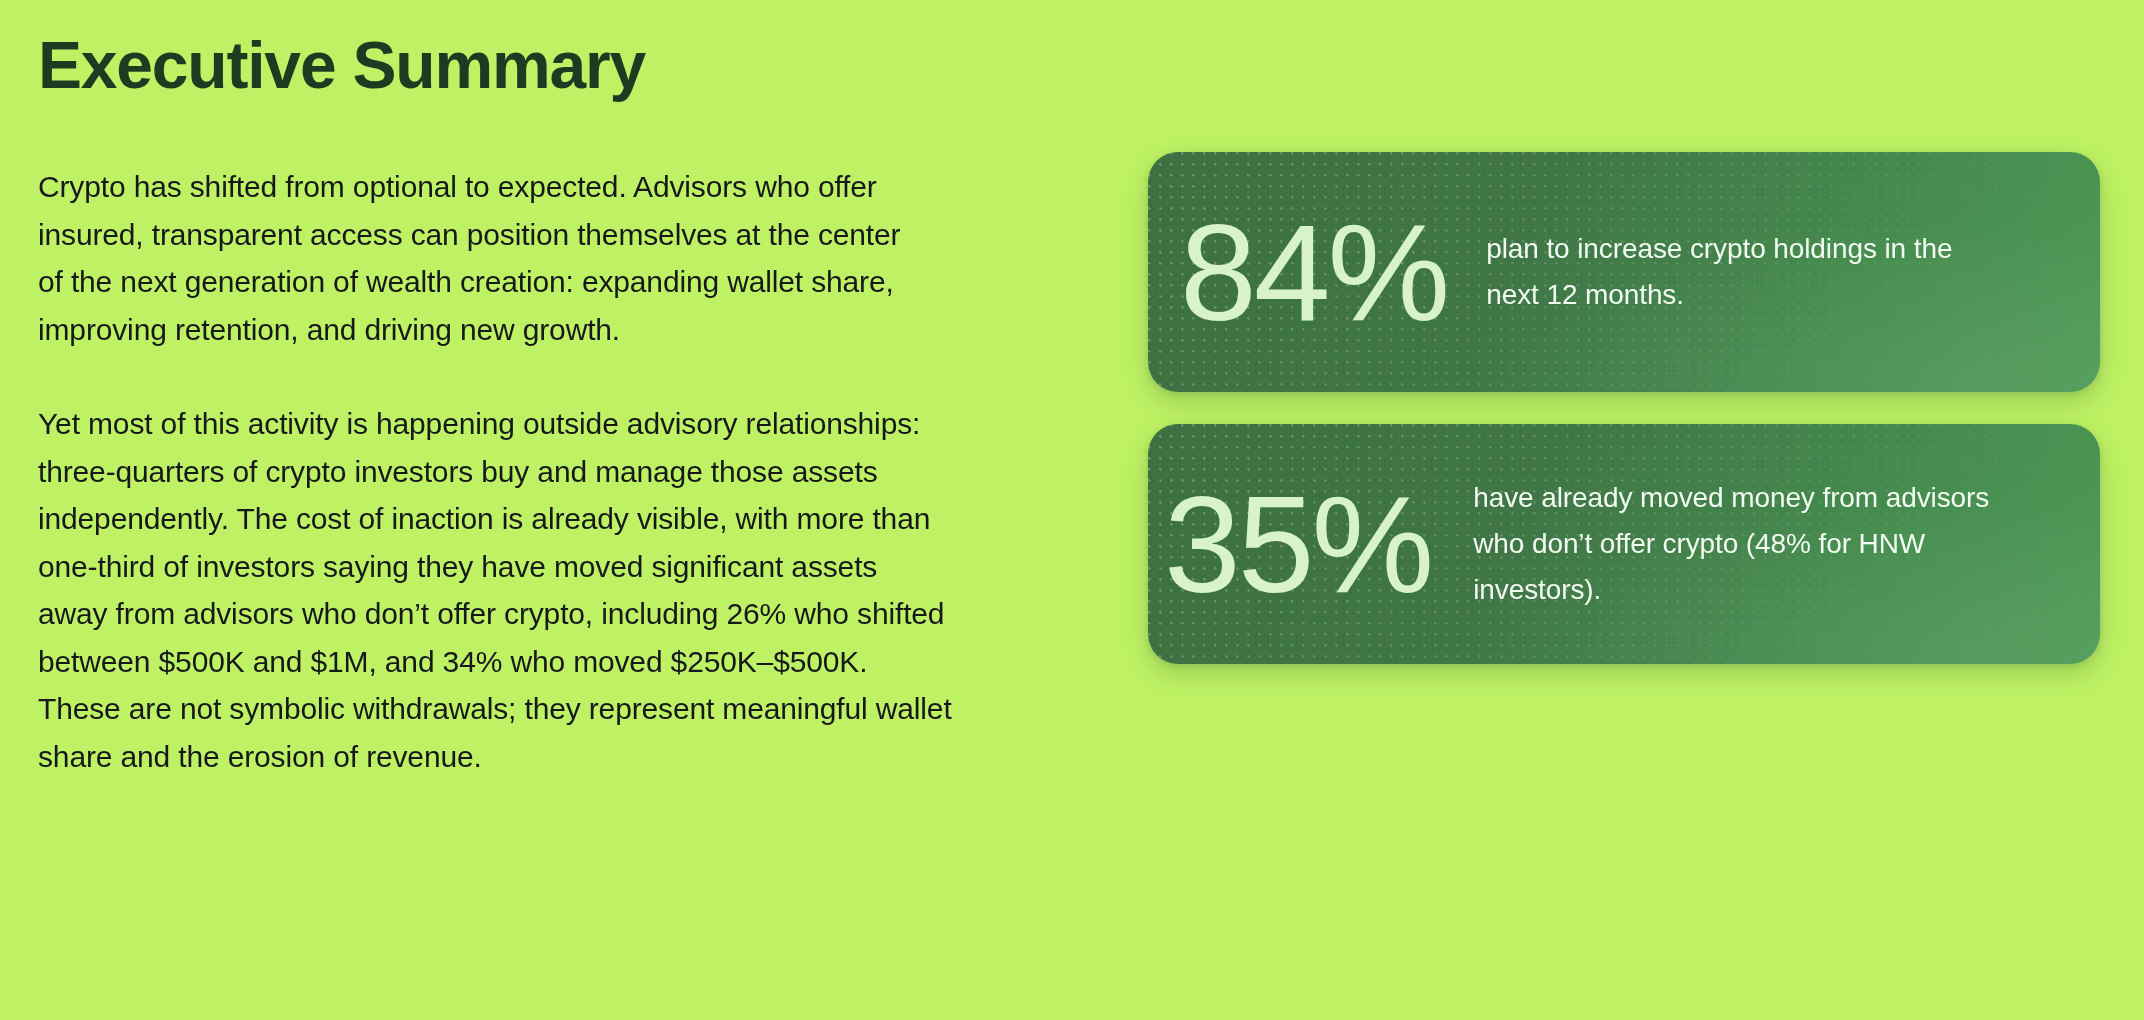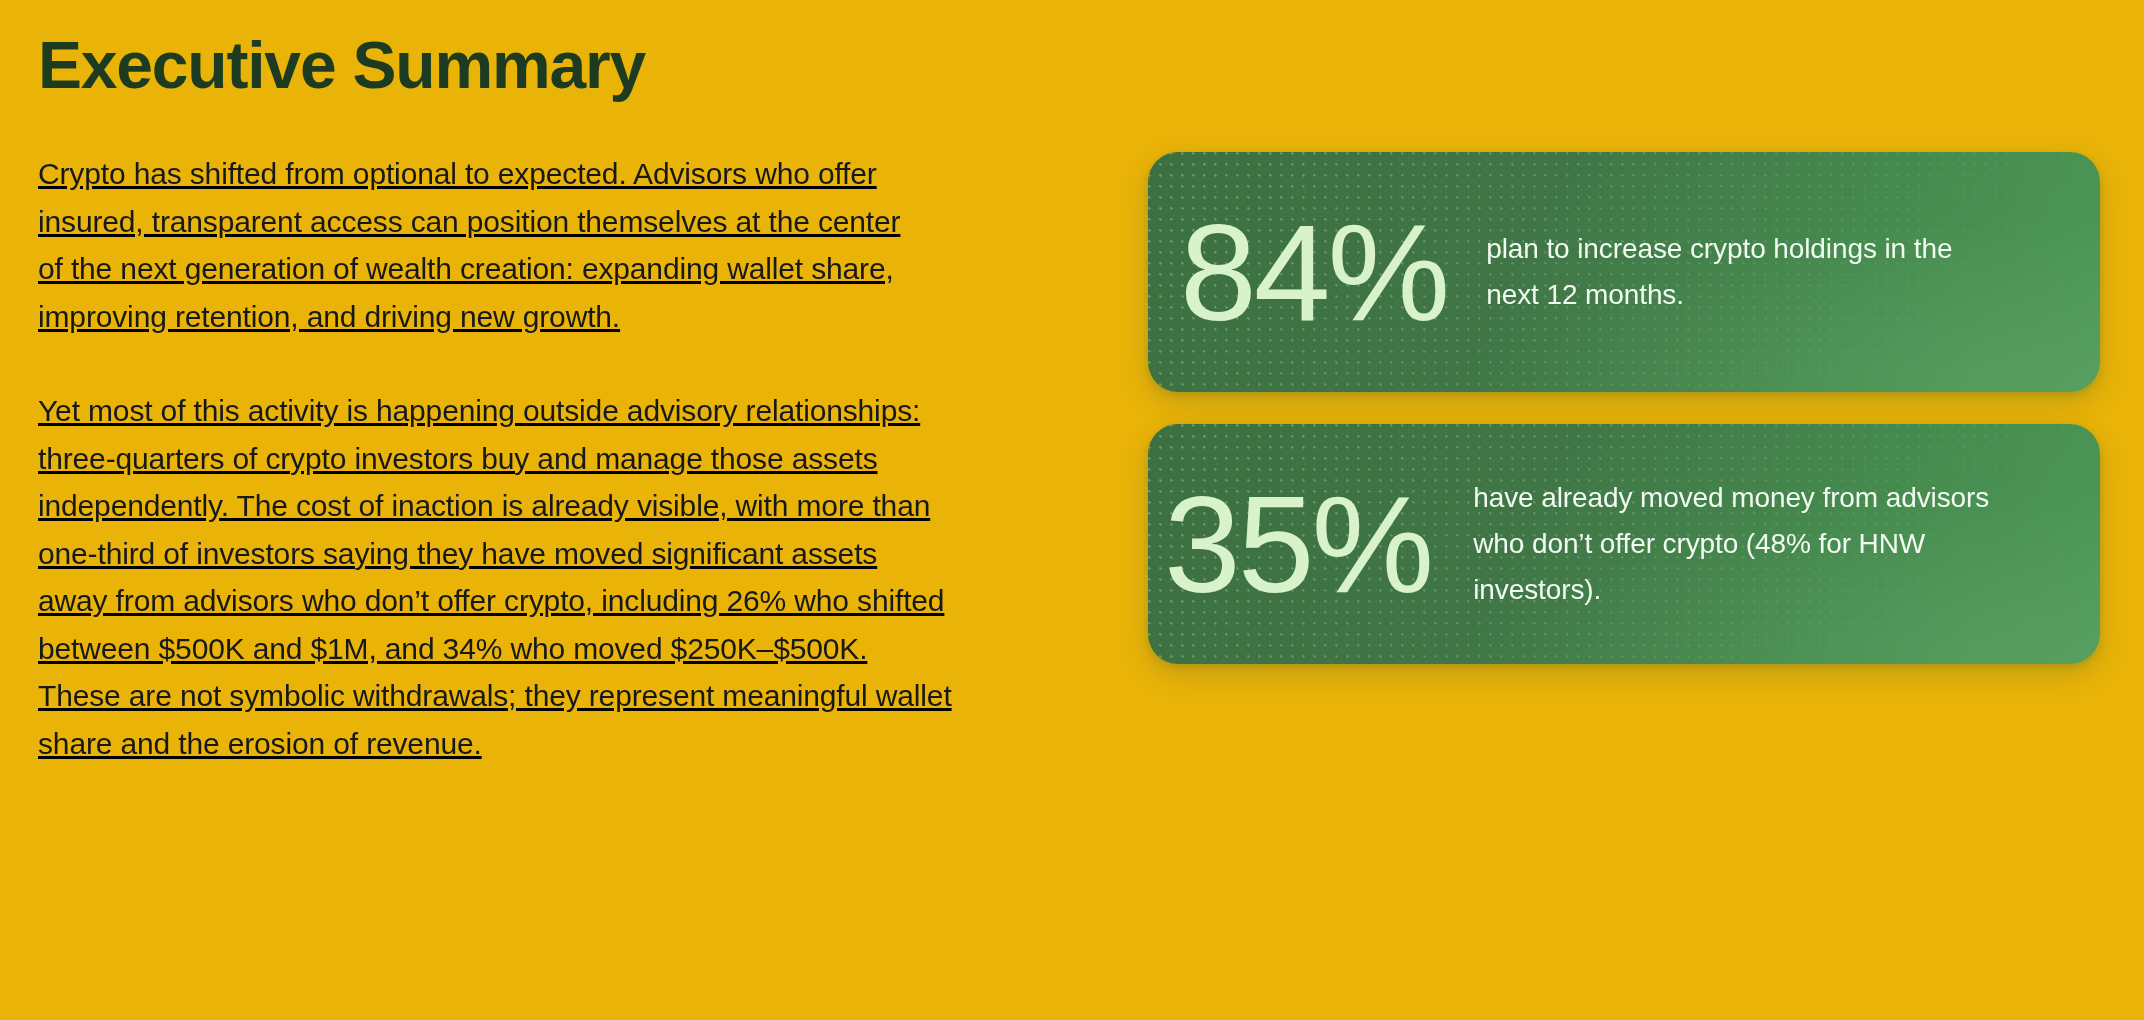--- a/index.html
+++ b/index.html
@@ -13,44 +13,43 @@
   body {
     background: #edfaea;
     font-family: "Liberation Sans", sans-serif;
     -webkit-font-smoothing: antialiased;
   }
 
   .page {
     position: relative;
     width: 2144px;
     height: 1020px;
-    background: #eab308;
+    background: #bef264;
   }
 
   
   .left-col {
     position: absolute;
     left: 38px;
     top: 26px;
     width: 960px;
   }
 
   .page-title {
     font-size: 66px;
     line-height: 78px;
     font-weight: 700;
     letter-spacing: -1.2px;
     color: #1d3b20;
     white-space: nowrap;
   }
 
   .body-copy {
-    margin-top: 46px;
+    margin-top: 59px;
     width: 920px;
-    text-decoration: underline;
   }
 
   .para {
     font-size: 30px;
     line-height: 47.5px;
     color: #16181a;
     letter-spacing: -0.15px;
     max-width: 900px;
   }
 

